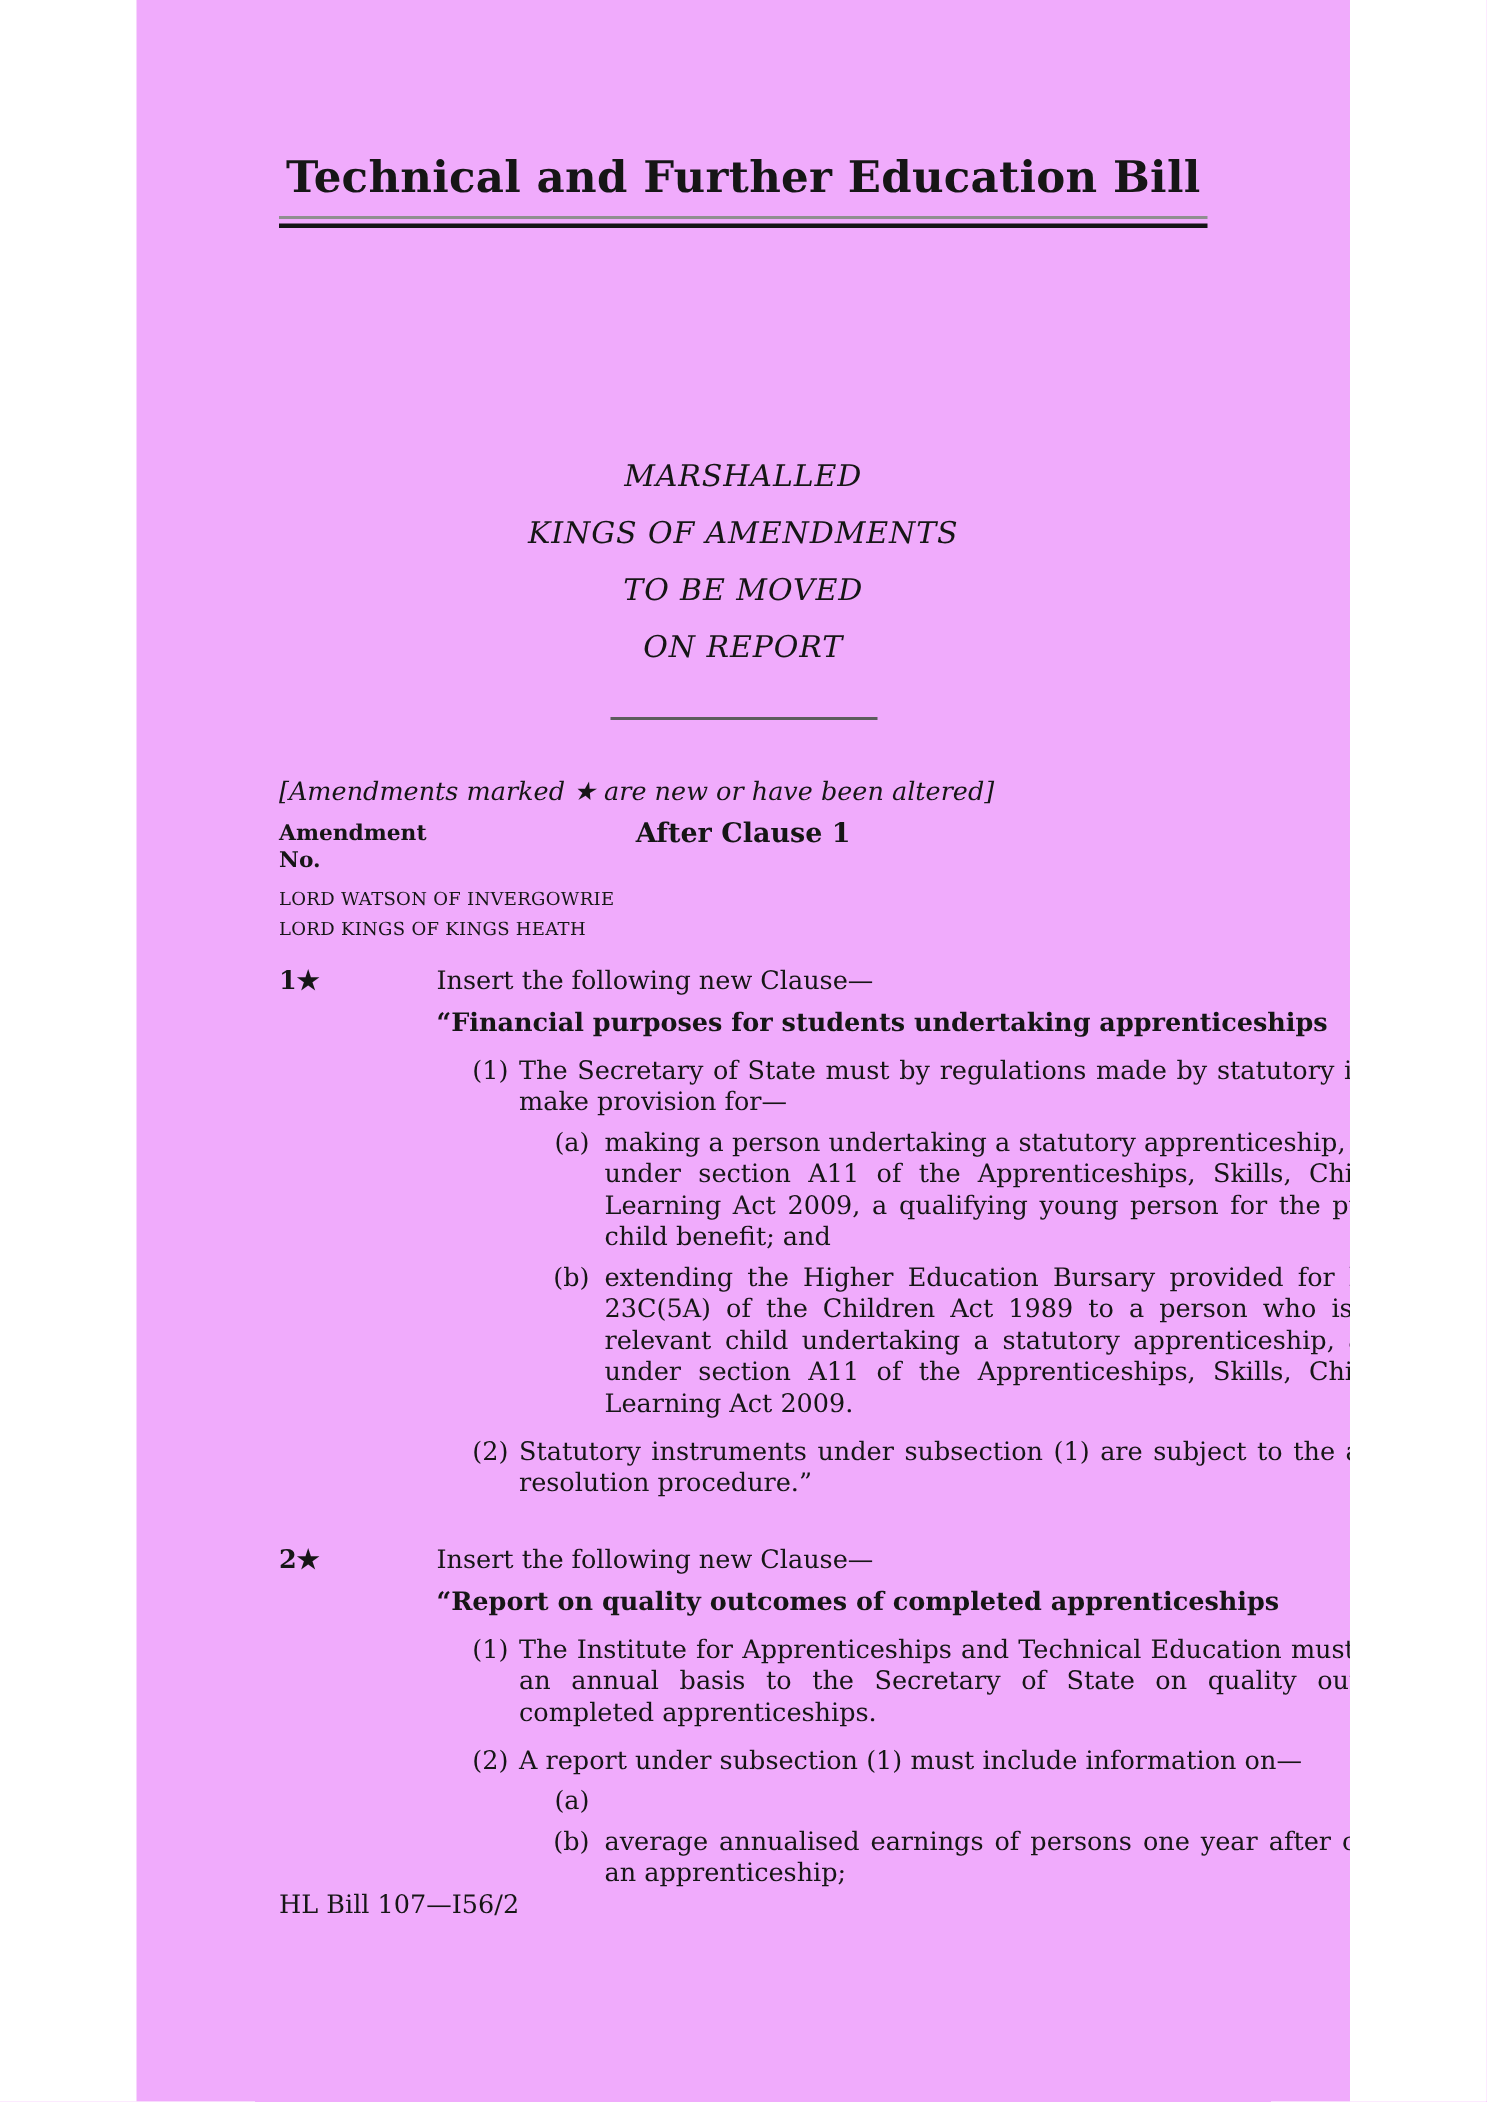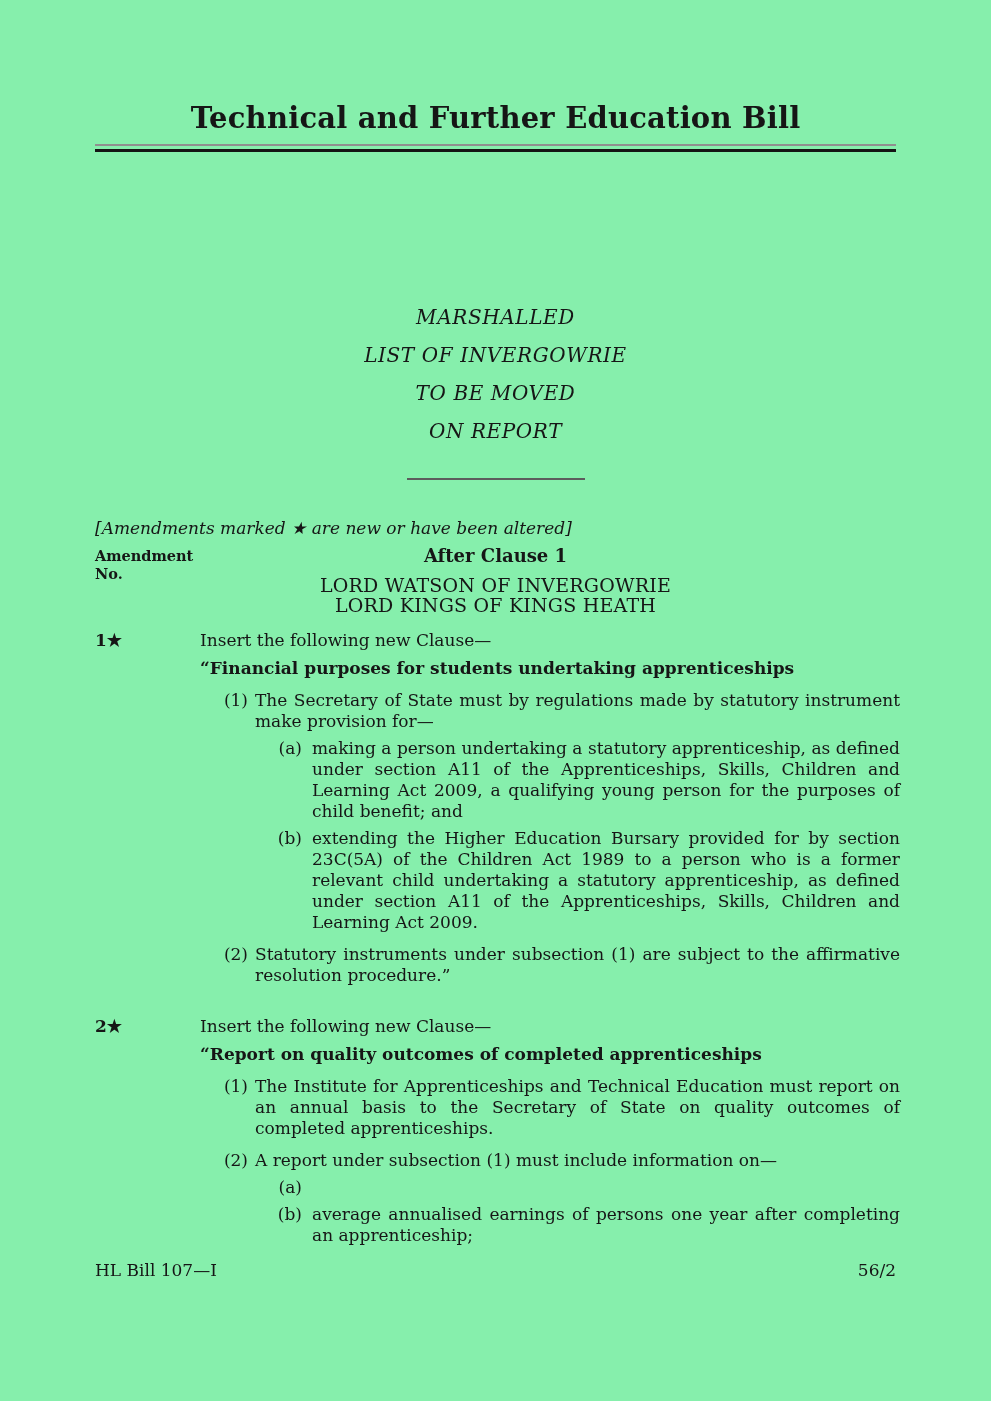--- a/index.html
+++ b/index.html
@@ -1,21 +1,21 @@
 <!DOCTYPE html>
 <html><head>
 <meta charset="utf-8">
 <style>
   html, body { margin: 0; padding: 0; background: #ffffff; }
   .page {
     position: relative;
-    width: 991px;
+    width: 809px;
     height: 1401px;
     margin: 0 auto;
-    background: #86efac;
+    background: #f0abfc;
     color: #161616;
     font-family: "DejaVu Serif", serif;
     overflow: hidden;
   }
   .content { padding: 0 95px; }
 
   .doc-title {
     padding-top: 101px;
     text-align: center;
     font-size: 29px;
@@ -59,23 +59,22 @@
     font-size: 14.5px;
     line-height: 18px;
   }
   .section-heading {
     text-align: center;
     font-weight: bold;
     font-size: 18px;
     line-height: 22px;
   }
   .sponsors {
-    margin-top: 8px;
-    text-align: center;
-    font-size: 19px;
+    margin-top: 22px;
+    font-size: 12px;
     line-height: 20px;
     letter-spacing: 0.2px;
   }
 
   .amendment { position: relative; margin-top: 15px; }
   .amendment + .amendment { margin-top: 30px; }
   .amendment-number {
     position: absolute; left: 0; top: 0;
     font-weight: bold;
     font-size: 17px;
@@ -95,37 +94,37 @@
   .item .itext { flex: 1; margin-left: 7px; text-align: justify; }
   .sub  { display: flex; margin-top: 6px; }
   .sub .inum   { flex: none; width: 102px; text-align: right; }
   .sub .itext  { flex: 1; margin-left: 10px; text-align: justify; }
 
   .footer {
     position: absolute;
     left: 95px; right: 95px;
     top: 1260px;
     display: flex;
-    justify-content: space-between;
+    justify-content: flex-start;
     font-size: 17px;
     line-height: 21px;
   }
 </style>
 </head>
 <body>
 
 <div class="page">
   <div class="content">
 
     <div class="doc-title">Technical and Further Education Bill</div>
     <div class="title-rule"></div>
 
     <div class="center-block">
       <div>MARSHALLED</div>
-      <div>LIST OF INVERGOWRIE</div>
+      <div>KINGS OF AMENDMENTS</div>
       <div>TO BE MOVED</div>
       <div>ON REPORT</div>
     </div>
 
     <div class="short-rule"></div>
 
     <div class="notice">[Amendments marked ★ are new or have been altered]</div>
 
     <div class="clause-header">
       <div class="amendment-no-heading">

